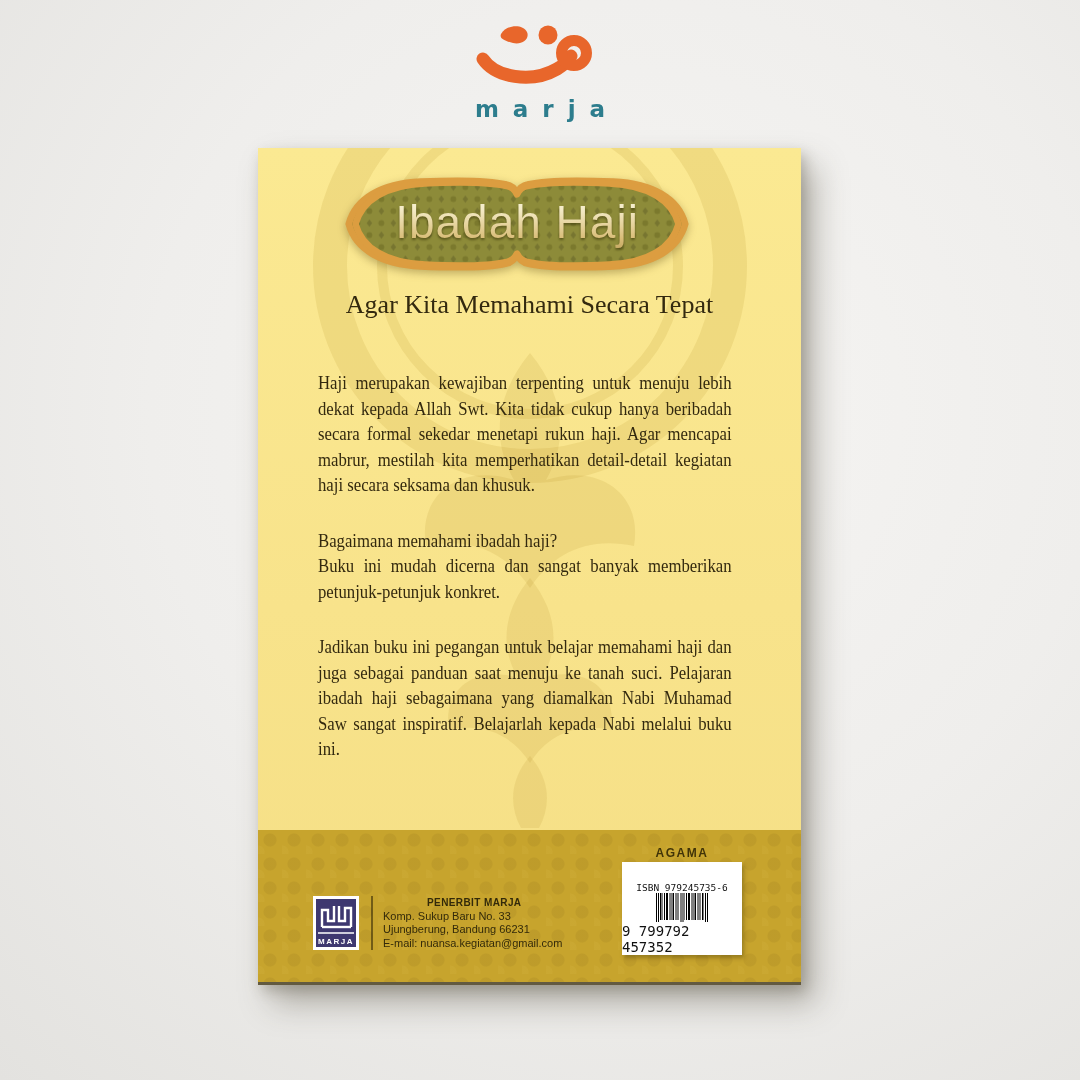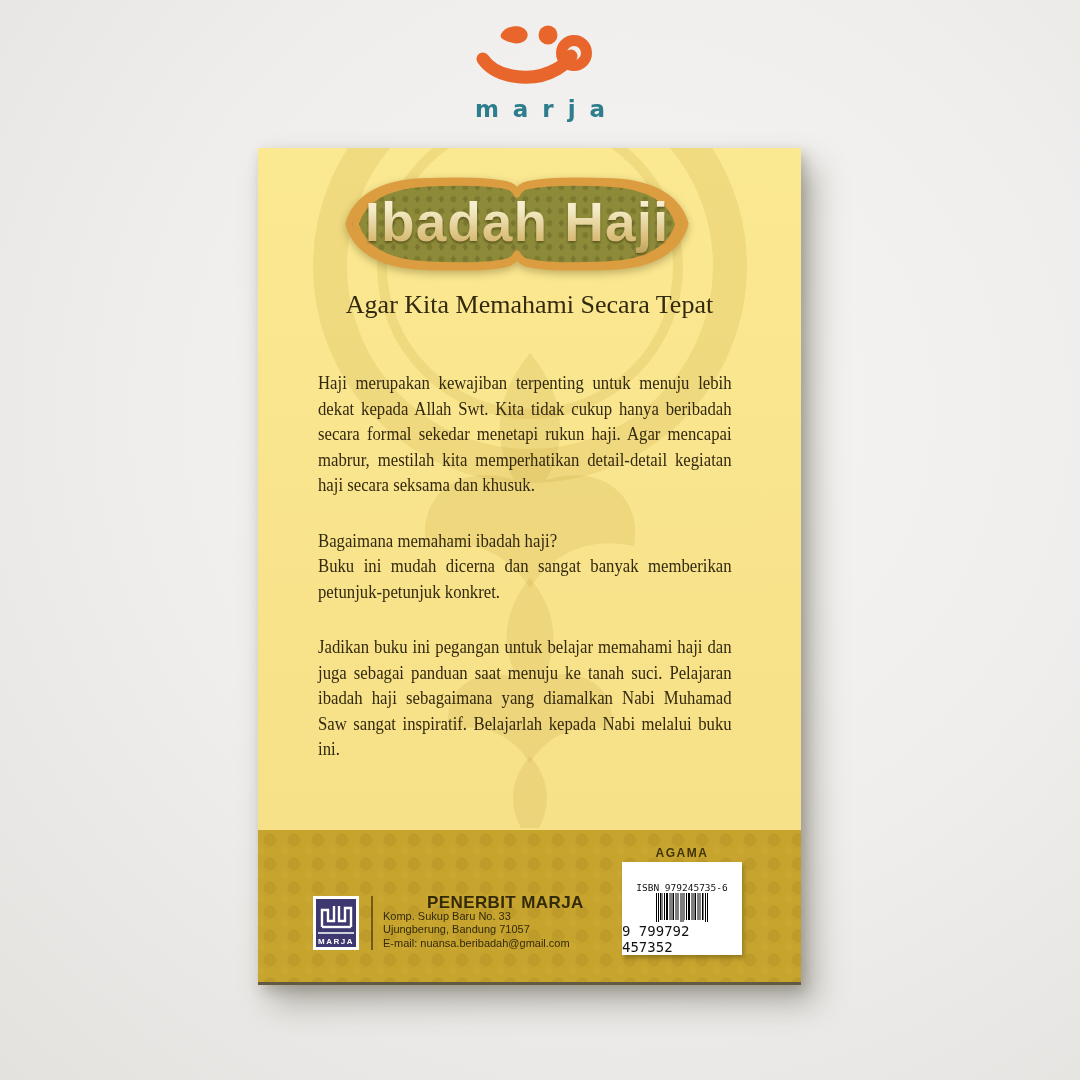--- a/index.html
+++ b/index.html
@@ -38,21 +38,21 @@
   
   .banner{
     position:absolute; left:86px; top:16px; width:346px; height:120px;
   }
   .banner svg{ position:absolute; inset:0; filter:drop-shadow(0 3px 4px rgba(80,60,10,0.35)); }
   .banner-title{
     position:absolute; inset:0;
     display:flex; align-items:center; justify-content:center;
     padding-bottom:4px;
     font-family:"Liberation Sans", sans-serif;
-    font-weight:bold; font-size:55px; letter-spacing:1px;
+    font-weight:normal; font-size:46px; letter-spacing:1px;
     background:linear-gradient(180deg,#fffdf4 8%,#f4ebc6 38%,#d9bd78 62%,#8f722a 96%);
     -webkit-background-clip:text; background-clip:text;
     color:transparent; -webkit-text-fill-color:transparent;
     filter:drop-shadow(0 2px 1px rgba(55,50,8,0.55));
   }
 
   .subtitle{
     position:absolute; left:0; top:142px; width:543px;
     text-align:center;
     font-family:"Liberation Serif", serif;
@@ -104,21 +104,21 @@
   .publisher{
     position:absolute; left:55px; top:66px;
     display:flex; align-items:flex-start;
   }
   .publisher-logo{ width:46px; height:54px; }
   .publisher-divider{
     width:2px; height:54px; background:rgba(42,32,4,0.55);
     margin:0 10px 0 12px;
   }
   .publisher-text{ font-size:11px; line-height:13.5px; color:#332a0a; }
-  .publisher-name{ font-weight:bold; font-size:17px; letter-spacing:0.4px;padding-left:44px; }
+  .publisher-name{ font-weight:bold; font-size:10px; letter-spacing:0.4px;padding-left:44px; }
 </style>
 </head>
 <body>
 
 <div class="brand">
   <div class="brand-mark">
     <svg width="130" height="68" viewBox="0 0 130 68" aria-hidden="true">
       <path d="M8 37 C 20 55, 56 62, 82 47 C 89 43 93 39 96 34" fill="none" stroke="#e8662b" stroke-width="13" stroke-linecap="round"></path>
       <circle cx="99" cy="31" r="12.5" fill="none" stroke="#e8662b" stroke-width="11"></circle>
       <path d="M26 12 C 32 2, 48 2, 52 10 C 55 17, 47 23, 38 21 C 31 19, 24 17, 26 12 Z" fill="#e8662b"></path>
@@ -216,20 +216,20 @@
             <path d="M26 10 V25 H32 V12 H38 V31"></path>
             <path d="M9 31 H38"></path>
           </g>
           <line x1="5" y1="37" x2="41" y2="37" stroke="#ffffff" stroke-width="1.5"></line>
           <text x="23" y="48" text-anchor="middle" fill="#ffffff" font-family="Liberation Sans, sans-serif" font-size="8" font-weight="bold" letter-spacing="1.5">MARJA</text>
         </svg>
         <div class="publisher-divider"></div>
         <div class="publisher-text">
           <div class="publisher-name">PENERBIT MARJA</div>
           <div>Komp. Sukup Baru No. 33</div>
-          <div>Ujungberung, Bandung 71057</div>
-          <div>E-mail: nuansa.beribadah@gmail.com</div>
+          <div>Ujungberung, Bandung 66231</div>
+          <div>E-mail: nuansa.kegiatan@gmail.com</div>
         </div>
       </div>
 
     </div>
   </div>
 </div>
 
 </body></html>

